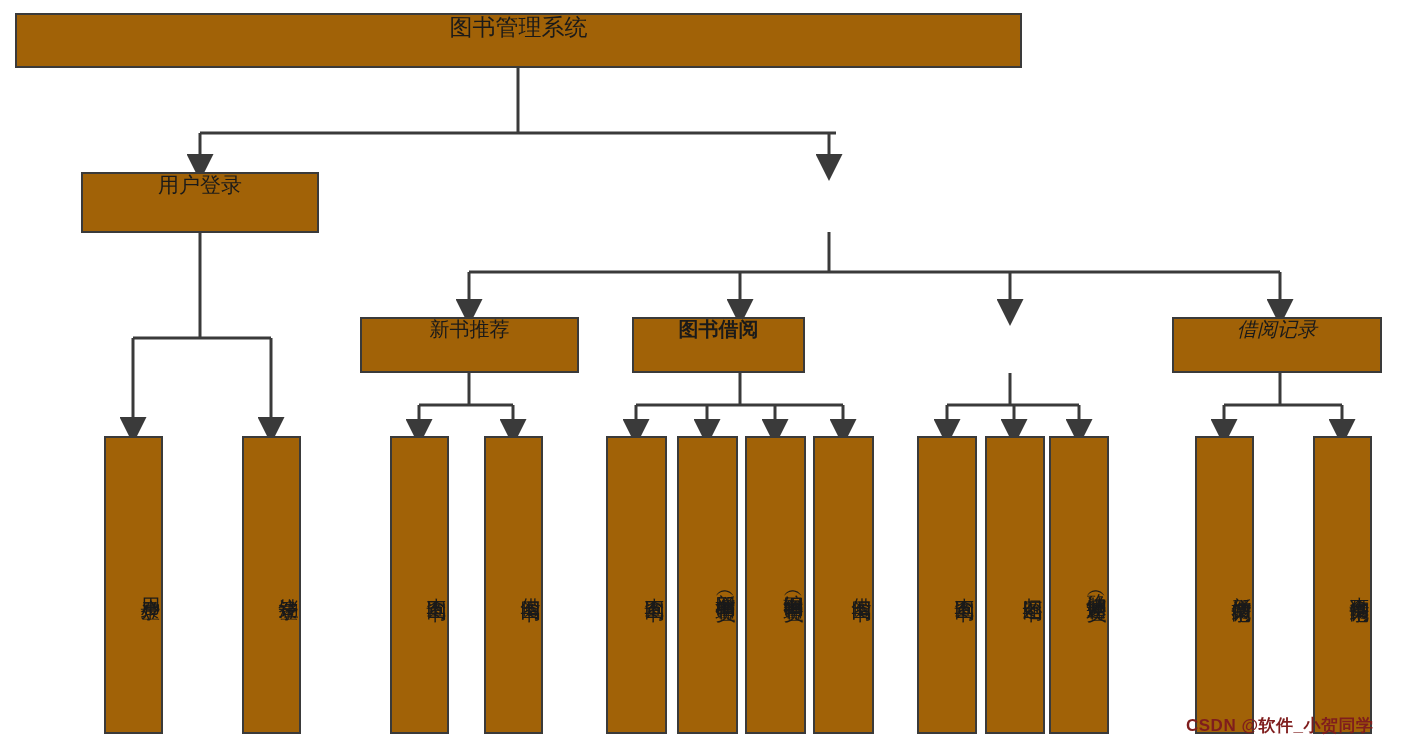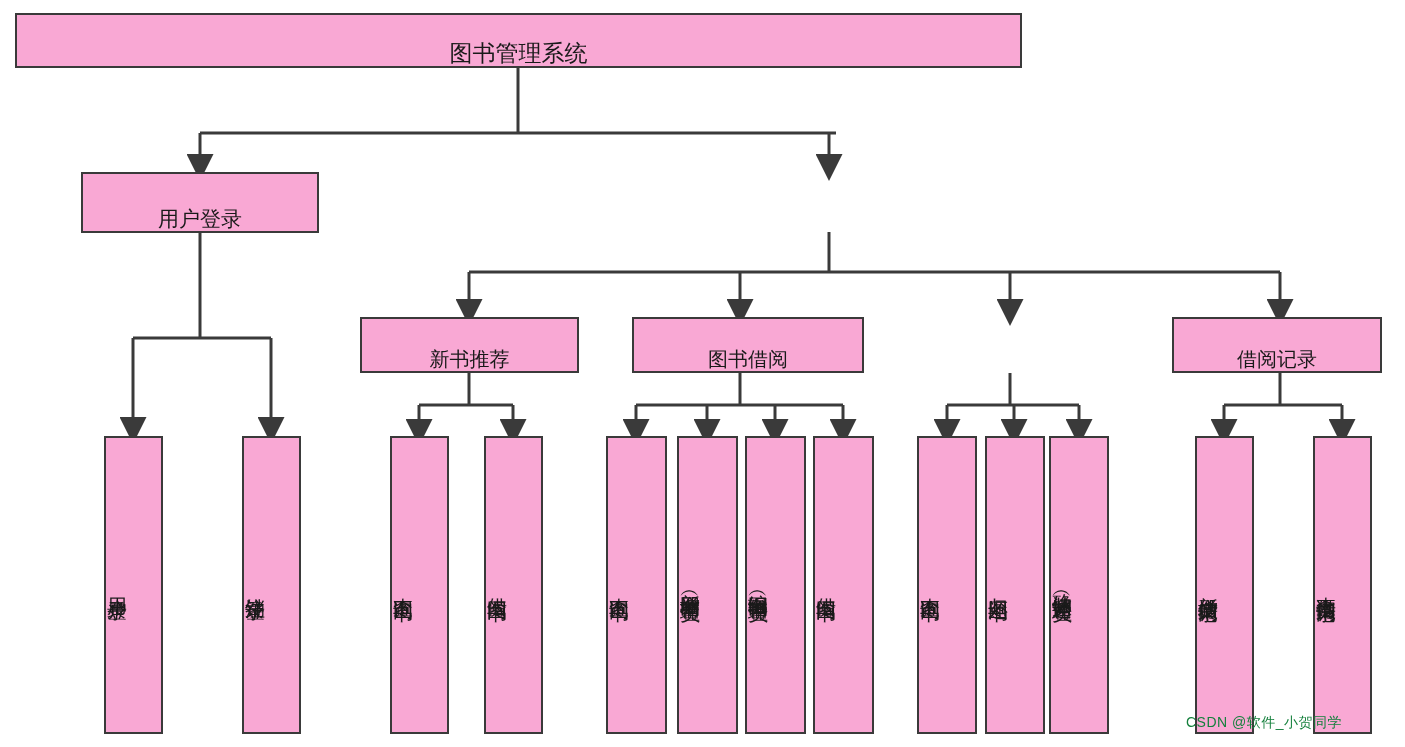--- a/index.html
+++ b/index.html
@@ -14,23 +14,23 @@
     position: relative;
     width: 1405px;
     height: 747px;
     background: #ffffff;
     overflow: hidden;
   }
   .node {
     position: absolute;
     box-sizing: border-box;
     border: 2.5px solid #3a3a3a;
-    background: #f9a8d4;
+    background: #a16207;
     display: flex;
-    align-items: flex-end;
+    align-items: flex-start;
     justify-content: center;
     color: #1a1a1a;
     line-height: 1.08;
   }
   .node.root {
     font-size: 23px;
   }
   .node.lvl1 {
     font-size: 21px;
   }
@@ -54,24 +54,25 @@
     left: 0;
     top: 0;
     width: 1405px;
     height: 747px;
     pointer-events: none;
   }
   .watermark {
     position: absolute;
     left: 1186px;
     top: 714px;
-    font-size: 14px;
-    color: #15803d;
+    font-size: 17px;
+    color: #7f1d1d;
     white-space: nowrap;
     letter-spacing: 0.5px;
+    font-weight: bold;
   }
 </style>
 </head>
 <body>
 
 <div id="canvas">
 
   <svg class="edges" viewBox="0 0 1405 747">
     <defs>
       <marker id="arrow" markerWidth="9" markerHeight="9" refX="1" refY="4.5" orient="auto" markerUnits="strokeWidth">
@@ -128,26 +129,26 @@
 
   <div class="node lvl1" style="left:81px; top:172px; width:238px; height:61px;">
     <span>用户登录</span>
   </div>
 
 
   <div class="node lvl2" style="left:360px; top:317px; width:219px; height:56px;">
     <span>新书推荐</span>
   </div>
 
-  <div class="node lvl2" style="left:632px; top:317px; width:232px; height:56px;">
+  <div class="node lvl2" style="left:632px; top:317px; width:173px; height:56px;font-weight:bold;">
     <span>图书借阅</span>
   </div>
 
 
-  <div class="node lvl2" style="left:1172px; top:317px; width:210px; height:56px;">
+  <div class="node lvl2" style="left:1172px; top:317px; width:210px; height:56px;font-style:italic;">
     <span>借阅记录</span>
   </div>
 
   <div class="node leaf" style="left:104px; top:436px; width:59px; height:298px;">
     <span class="leaf-text">用户登录</span>
   </div>
 
   <div class="node leaf" style="left:242px; top:436px; width:59px; height:298px;">
     <span class="leaf-text">注销登录</span>
   </div>

